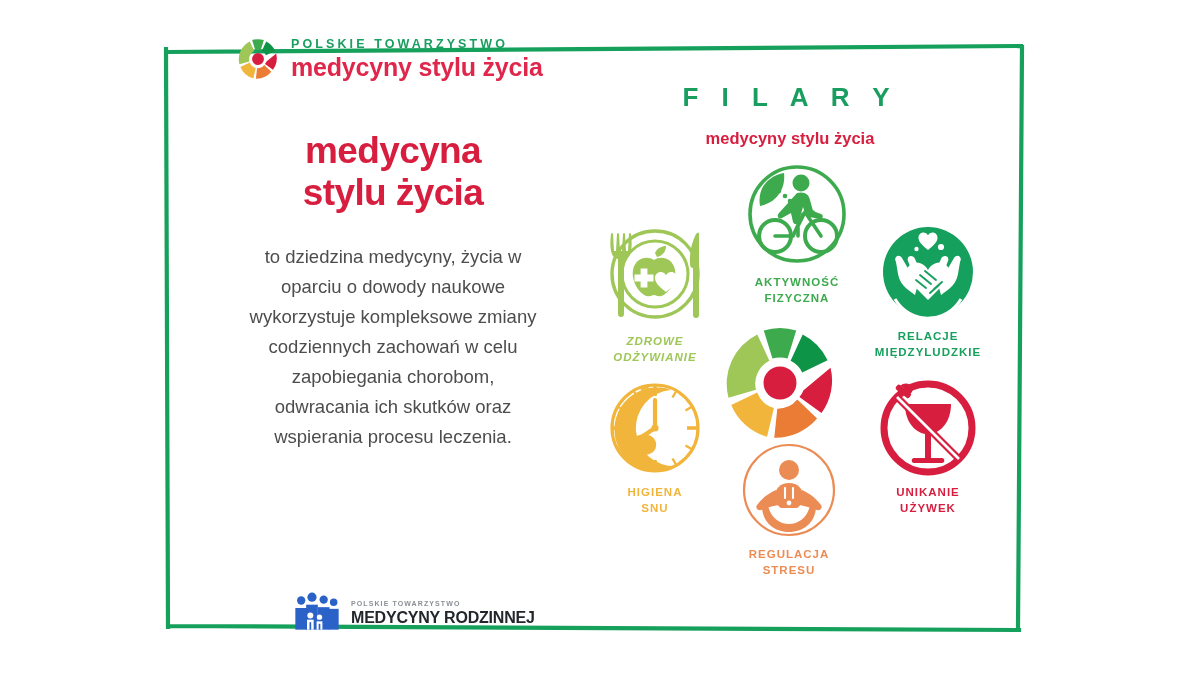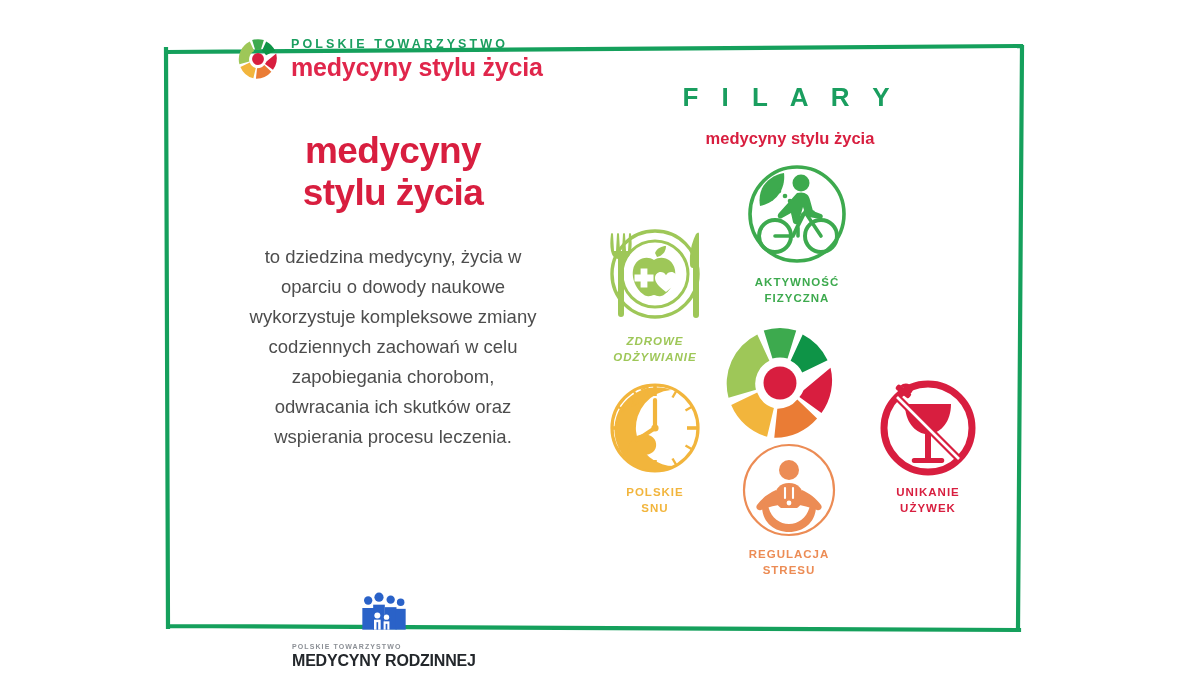--- a/index.html
+++ b/index.html
@@ -55,21 +55,21 @@
   .c-food{color:#9ec758;font-style:italic;}
   .c-act{color:#3daa4e;}
   .c-rel{color:#16a05e;}
   .c-sleep{color:#f2b53c;}
   .c-stress{color:#ec8c55;}
   .c-avoid{color:#d81e3f;}
 
   .wheel-center{position:absolute;left:715px;top:322px;width:130px;height:122px;}
 
   
-  .ftr-logo{position:absolute;left:292px;top:592px;display:flex;align-items:center;gap:9px;flex-direction:column;}
+  .ftr-logo{position:absolute;left:292px;top:592px;display:flex;align-items:center;gap:9px;}
   .ftr-mark{width:50px;height:42px;flex:none;}
   .ftr-txt{display:flex;flex-direction:column;line-height:1;}
   .ftr-top{font-size:7px;letter-spacing:1.1px;color:#8b8f95;font-weight:700;margin-bottom:3px;}
   .ftr-bot{font-size:16px;font-weight:700;color:#23272b;letter-spacing:-0.2px;}
 </style>
 </head>
 <body>
 
 <div id="slide">
 
@@ -91,21 +91,21 @@
         <circle cx="0" cy="0" r="13.5" fill="#d81e3f"></circle>
       </g>
     </svg>
     <div class="hdr-txt">
       <div class="hdr-top">POLSKIE TOWARZYSTWO</div>
       <div class="hdr-bot">medycyny stylu życia</div>
     </div>
   </div>
 
   <div class="left-col">
-    <h1 class="big-title"><span>medycyny</span><br><span>stylu życia</span></h1>
+    <h1 class="big-title"><span>medycyna</span><br><span>stylu życia</span></h1>
     <p class="lead">to dziedzina medycyny, życia w oparciu o dowody naukowe wykorzystuje kompleksowe zmiany codziennych zachowań w celu zapobiegania chorobom, odwracania ich skutków oraz wspierania procesu leczenia.</p>
   </div>
 
   <div class="filary-head">
     <div class="filary-title">F I L A R Y</div>
     <div class="filary-sub">medycyny stylu życia</div>
   </div>
 
   <div class="pillars">
 
@@ -162,20 +162,48 @@
           <path d="M55,76 L55,68"></path>
         </g>
 
         <circle cx="58" cy="23" r="8.5" fill="#3daa4e"></circle>
         <path d="M54,33 c7,-2 12,1 13,7 l3,11 l8,3 c3,1 2,5 -1,5 l-11,-2 c-2,-1 -3,-2 -4,-4 l-2,-6 l-4,14 c-1,4 -5,4 -6,1 l-2,-9 l-9,5 c-3,2 -6,-2 -3,-5 Z" fill="#3daa4e"></path>
       </svg>
       <div class="lab c-act">AKTYWNOŚĆ
 FIZYCZNA</div>
     </div>
 
+    <div class="pillar p-rel">
+      <svg class="ico" width="100" height="100" viewBox="0 0 100 100">
+        <circle cx="50" cy="50" r="45" fill="#16a05e"></circle>
+
+        <g fill="#ffffff">
+          <path d="M50,28 c-7,-5.5 -9.5,-8.8 -9.5,-12.2 c0,-3.1 2.3,-5.2 4.9,-5.2 c1.9,0 3.5,1 4.6,2.8 c1.1,-1.8 2.7,-2.8 4.6,-2.8 c2.6,0 4.9,2.1 4.9,5.2 c0,3.4 -2.5,6.7 -9.5,12.2 Z"></path>
+          <circle cx="63" cy="25" r="3.1"></circle>
+          <circle cx="38.5" cy="27" r="2.2"></circle>
+        </g>
+
+        <g fill="#ffffff">
+          <path d="M18,40 c-3,-5 3,-9 6,-4 l7,12 c1,2 3,1 2,-1 l-3,-8 c-2,-5 5,-7 7,-2 l6,14 l-6,22 l-8,-6 c-5,-4 -8,-9 -9,-15 Z"></path>
+          <path d="M82,40 c3,-5 -3,-9 -6,-4 l-7,12 c-1,2 -3,1 -2,-1 l3,-8 c2,-5 -5,-7 -7,-2 l-6,14 l6,22 l8,-6 c5,-4 8,-9 9,-15 Z"></path>
+        </g>
+
+        <g fill="#ffffff">
+          <path d="M50,48 c-4,-7 -12,-10 -18,-5 c-6,5 -5,13 1,18 l17,17 l17,-17 c6,-5 7,-13 1,-18 c-6,-5 -14,-2 -18,5 Z"></path>
+        </g>
+
+        <g stroke="#16a05e" stroke-width="1.9" fill="none" stroke-linecap="round">
+          <path d="M38,58 l10,8 M42,53 l11,9 M47,49 l11,9 M56,67 l8,-7 M52,71 l9,-8"></path>
+        </g>
+
+        <path d="M17,77 a38,38 0 0 0 66,0" fill="none" stroke="#ffffff" stroke-width="3"></path>
+      </svg>
+      <div class="lab c-rel">RELACJE
+MIĘDZYLUDZKIE</div>
+    </div>
 
     <div class="pillar p-sleep">
       <svg class="ico" width="100" height="100" viewBox="0 0 100 100">
 
         <circle cx="50" cy="50" r="43" fill="none" stroke="#f2b53c" stroke-width="3.2"></circle>
         <g stroke="#f2b53c" stroke-width="3.6" stroke-linecap="butt">
           <line x1="50" y1="8" x2="50" y2="18"></line>
           <line x1="50" y1="82" x2="50" y2="92"></line>
           <line x1="8" y1="50" x2="18" y2="50"></line>
           <line x1="82" y1="50" x2="92" y2="50"></line>
@@ -200,21 +228,21 @@
           <line x1="50" y1="50" x2="32" y2="62"></line>
         </g>
         <circle cx="50" cy="50" r="3.6" fill="#f2b53c"></circle>
 
         <g fill="#f2b53c" font-family="Liberation Sans, sans-serif" font-weight="700">
           <text x="40" y="22" font-size="17" transform="rotate(-28 40 22)">Z</text>
           <text x="27" y="29" font-size="13" transform="rotate(-28 27 29)">Z</text>
           <text x="17" y="35" font-size="10" transform="rotate(-28 17 35)">z</text>
         </g>
       </svg>
-      <div class="lab c-sleep">POLSKIE
+      <div class="lab c-sleep">HIGIENA
 SNU</div>
     </div>
 
     <div class="pillar p-stress">
       <svg class="ico" width="100" height="100" viewBox="0 0 100 100">
         <circle cx="50" cy="50" r="45" fill="none" stroke="#ec8c55" stroke-width="2.2"></circle>
         <g fill="#ec8c55">
           <circle cx="50" cy="30" r="10"></circle>
           <path d="M50,43 c-9,0 -14,6 -14,13 c0,6 3,10 6,12 l16,0 c3,-2 6,-6 6,-12 c0,-7 -5,-13 -14,-13 Z"></path>
           <path d="M37,50 c-7,3 -14,8 -19,15 c-2,3 1,6 4,5 c8,-3 14,-5 22,-5 l0,-5 c-4,0 -6,-5 -7,-10 Z"></path>

